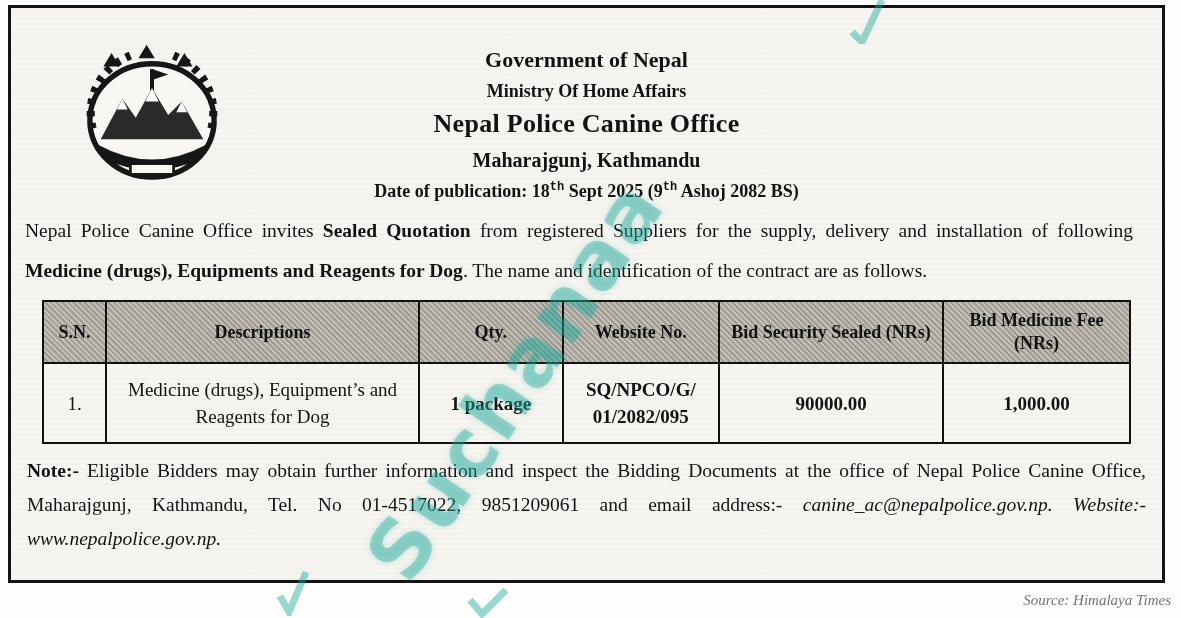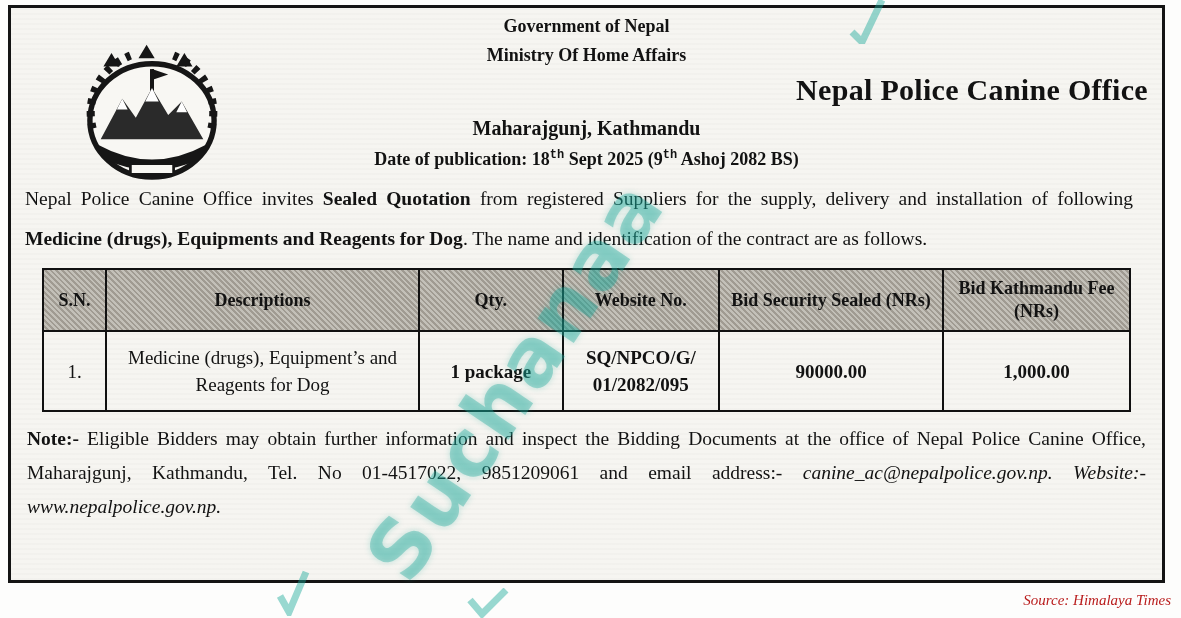--- a/index.html
+++ b/index.html
@@ -10,24 +10,24 @@
     color:#121212;
   }
   .notice{
     position:absolute;left:8px;top:5px;width:1157px;height:578px;
     box-sizing:border-box;border:3px solid #141414;
     background:#f6f5f1;
     background-image:repeating-linear-gradient(0deg, rgba(0,0,0,0.015) 0 2px, transparent 2px 5px);
     padding:0 14px;overflow:hidden;
   }
   .hdr{text-align:center;}
-  .h1{font-size:18px;font-weight:bold;padding-top:8px;}
+  .h1{font-size:22px;font-weight:bold;padding-top:8px;margin-top:31px;}
   .h2{font-size:18px;font-weight:bold;margin-top:8px;}
   .h3{font-size:22px;font-weight:bold;margin-top:10px;letter-spacing:.3px;}
-  .h4{font-size:30px;font-weight:bold;margin-top:7px;letter-spacing:.3px;text-align:right;}
+  .h4{font-size:26px;font-weight:bold;margin-top:7px;letter-spacing:.3px;}
   .h5{font-size:20px;font-weight:bold;margin-top:10px;}
   .hdate{font-size:18px;font-weight:bold;margin-top:8px;}
   sup{font-size:12px;font-family:Liberation Mono, monospace;}
   .intro{
     font-size:19.5px;line-height:40px;text-align:justify;margin:9px 15px 0 0;
   }
   table.tender{
     width:calc(100% - 34px);margin:9px auto 0 auto;border-collapse:collapse;
     border:2px solid #111;
   }
@@ -45,21 +45,21 @@
   td.c-qty{font-weight:bold;}
   td.c-contract{font-weight:bold;text-align:left;padding-left:10px;line-height:28px;margin-top:20px;}
   td.c-money{font-weight:bold;}
   .note{
     font-size:19.5px;line-height:34px;text-align:justify;margin:10px 2px 0 2px;
   }
   .note .lbl{font-weight:bold;}
   .note .it{font-style:italic;}
   .source{
     position:absolute;right:10px;top:592px;font-size:15px;font-style:italic;
-    color:#b91c1c;
+    color:#737373;
   }
   .emblem{position:absolute;left:60px;top:26px;width:162px;height:162px;}
   .watermark{
     position:absolute;left:255px;top:215px;width:520px;height:330px;
     display:flex;align-items:center;justify-content:center;
     transform:rotate(-56deg);pointer-events:none;z-index:6;
   }
   .watermark span{
     font-family:"DejaVu Sans", sans-serif;font-weight:bold;font-size:80px;
     color:rgba(24,167,152,0.36);letter-spacing:3px;
@@ -107,21 +107,21 @@
         <col style="width:20.6%">
         <col style="width:17.2%">
     </colgroup>
     <thead>
       <tr>
         <th>S.N.</th>
         <th>Descriptions</th>
         <th>Qty.</th>
         <th>Website No.</th>
         <th>Bid Security Sealed (NRs)</th>
-        <th>Bid Kathmandu Fee (NRs)</th>
+        <th>Bid Medicine Fee (NRs)</th>
       </tr>
     </thead>
     <tbody>
       <tr>
         <td class="c-sn">1.</td>
         <td class="c-desc">Medicine (drugs), Equipment’s and Reagents for Dog</td>
         <td class="c-qty">1 package</td>
         <td class="c-contract">
           <div>SQ/NPCO/G/</div>
           <div>01/2082/095</div>

